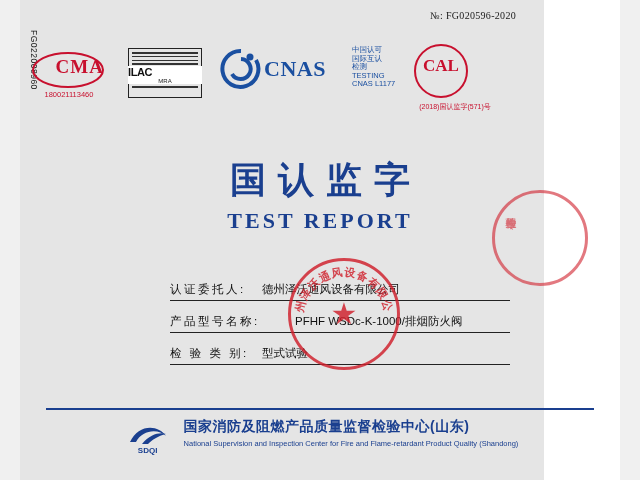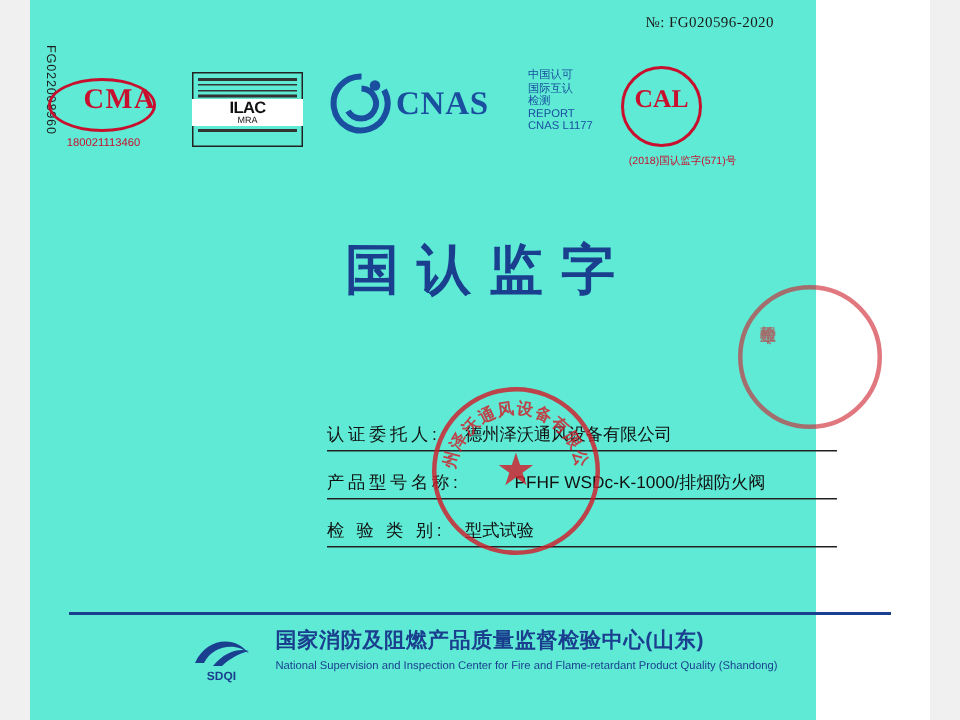--- a/index.html
+++ b/index.html
@@ -25,21 +25,21 @@
   }
   .side-bar.left { left: 0; }
   .side-bar.right { right: 0; }
 
   .doc {
     position: absolute;
     left: 20px;
     top: 0;
     width: 524px;
     height: 480px;
-    background: #5eead4;
+    background: #e5e5e5;
   }
 
   
   .serial {
     position: absolute;
     right: 28px;
     top: 10px;
     font-size: 10px;
     color: #1a1a1a;
     letter-spacing: 0.3px;
@@ -137,21 +137,21 @@
     height: 1.6px;
     background: #333;
     margin-bottom: 2.2px;
     width: 100%;
   }
   .ilac .label {
     position: absolute;
     left: 0;
     top: 18px;
     width: 74px;
-    text-align: center;
+    text-align: left;
     font-size: 11px;
     font-weight: bold;
     color: #111;
     background: #fff;
     font-family: "Liberation Sans", sans-serif;
     letter-spacing: -0.4px;
   }
   .ilac .sub {
     position: absolute;
     left: 0;
@@ -265,21 +265,20 @@
     letter-spacing: 3px;
     font-family: "Liberation Serif", serif;
   }
 
   
   .form {
     position: absolute;
     left: 150px;
     top: 280px;
     width: 340px;
-    margin-left: 48px;
   }
   .form-row {
     position: relative;
     height: 32px;
   }
   .form-label {
     position: absolute;
     left: 0;
     top: 2px;
     font-size: 11.5px;
@@ -477,34 +476,35 @@
         <svg class="swirl" viewBox="0 0 42 42">
           <path d="M21 3 A18 18 0 1 0 36 12" fill="none" stroke="#1a4fa0" stroke-width="4"></path>
           <path d="M21 11 A10 10 0 1 1 12 26" fill="none" stroke="#1a4fa0" stroke-width="4"></path>
           <circle cx="30" cy="9" r="3.5" fill="#1a4fa0"></circle>
         </svg>
         <div class="word">CNAS</div>
         <div class="cn-text">
           <div>中国认可</div>
           <div>国际互认</div>
           <div>检测</div>
-          <div>REPORT</div>
+          <div>TESTING</div>
           <div>CNAS L1177</div>
         </div>
       </div>
 
       <div class="cal">
         <div class="circle"></div>
         <div class="inner">CAL</div>
         <div class="capnote">(2018)国认监字(571)号</div>
       </div>
 
     </div>
 
     <div class="title-cn">国认监字</div>
+    <div class="title-en">TEST REPORT</div>
 
     <div class="stamp-right">
       <div class="vtxt">检验专用章</div>
     </div>
 
     <div class="form">
 
       <div class="form-row r1">
         <span class="form-label">认证委托人:</span>
         <span class="form-value">德州泽沃通风设备有限公司</span>

